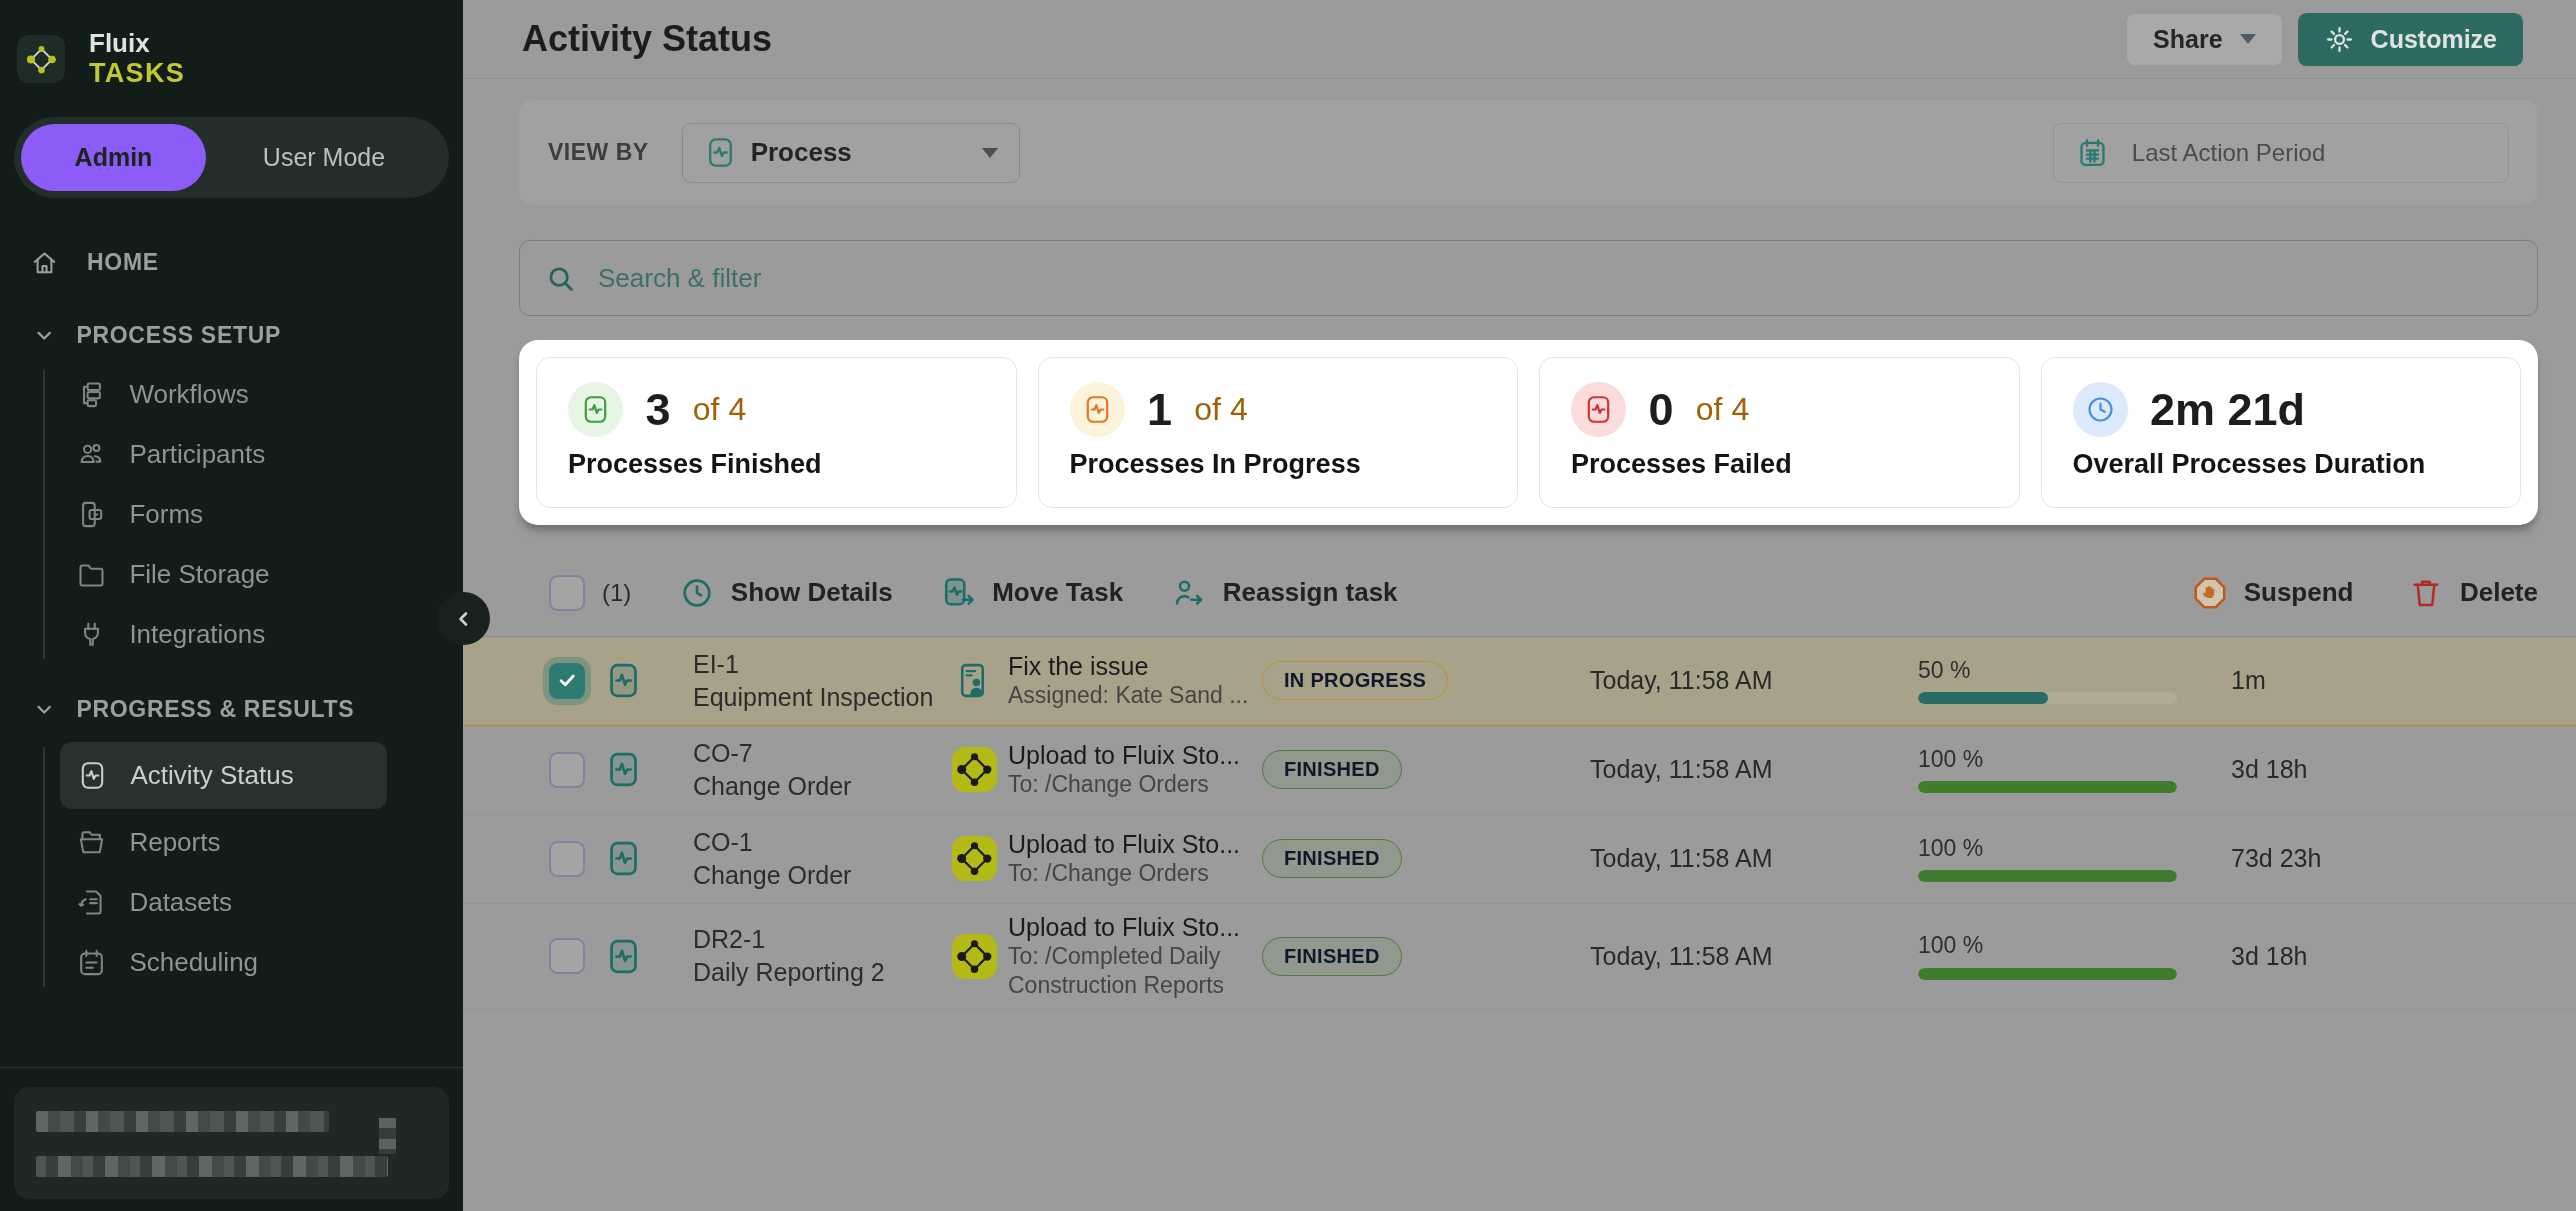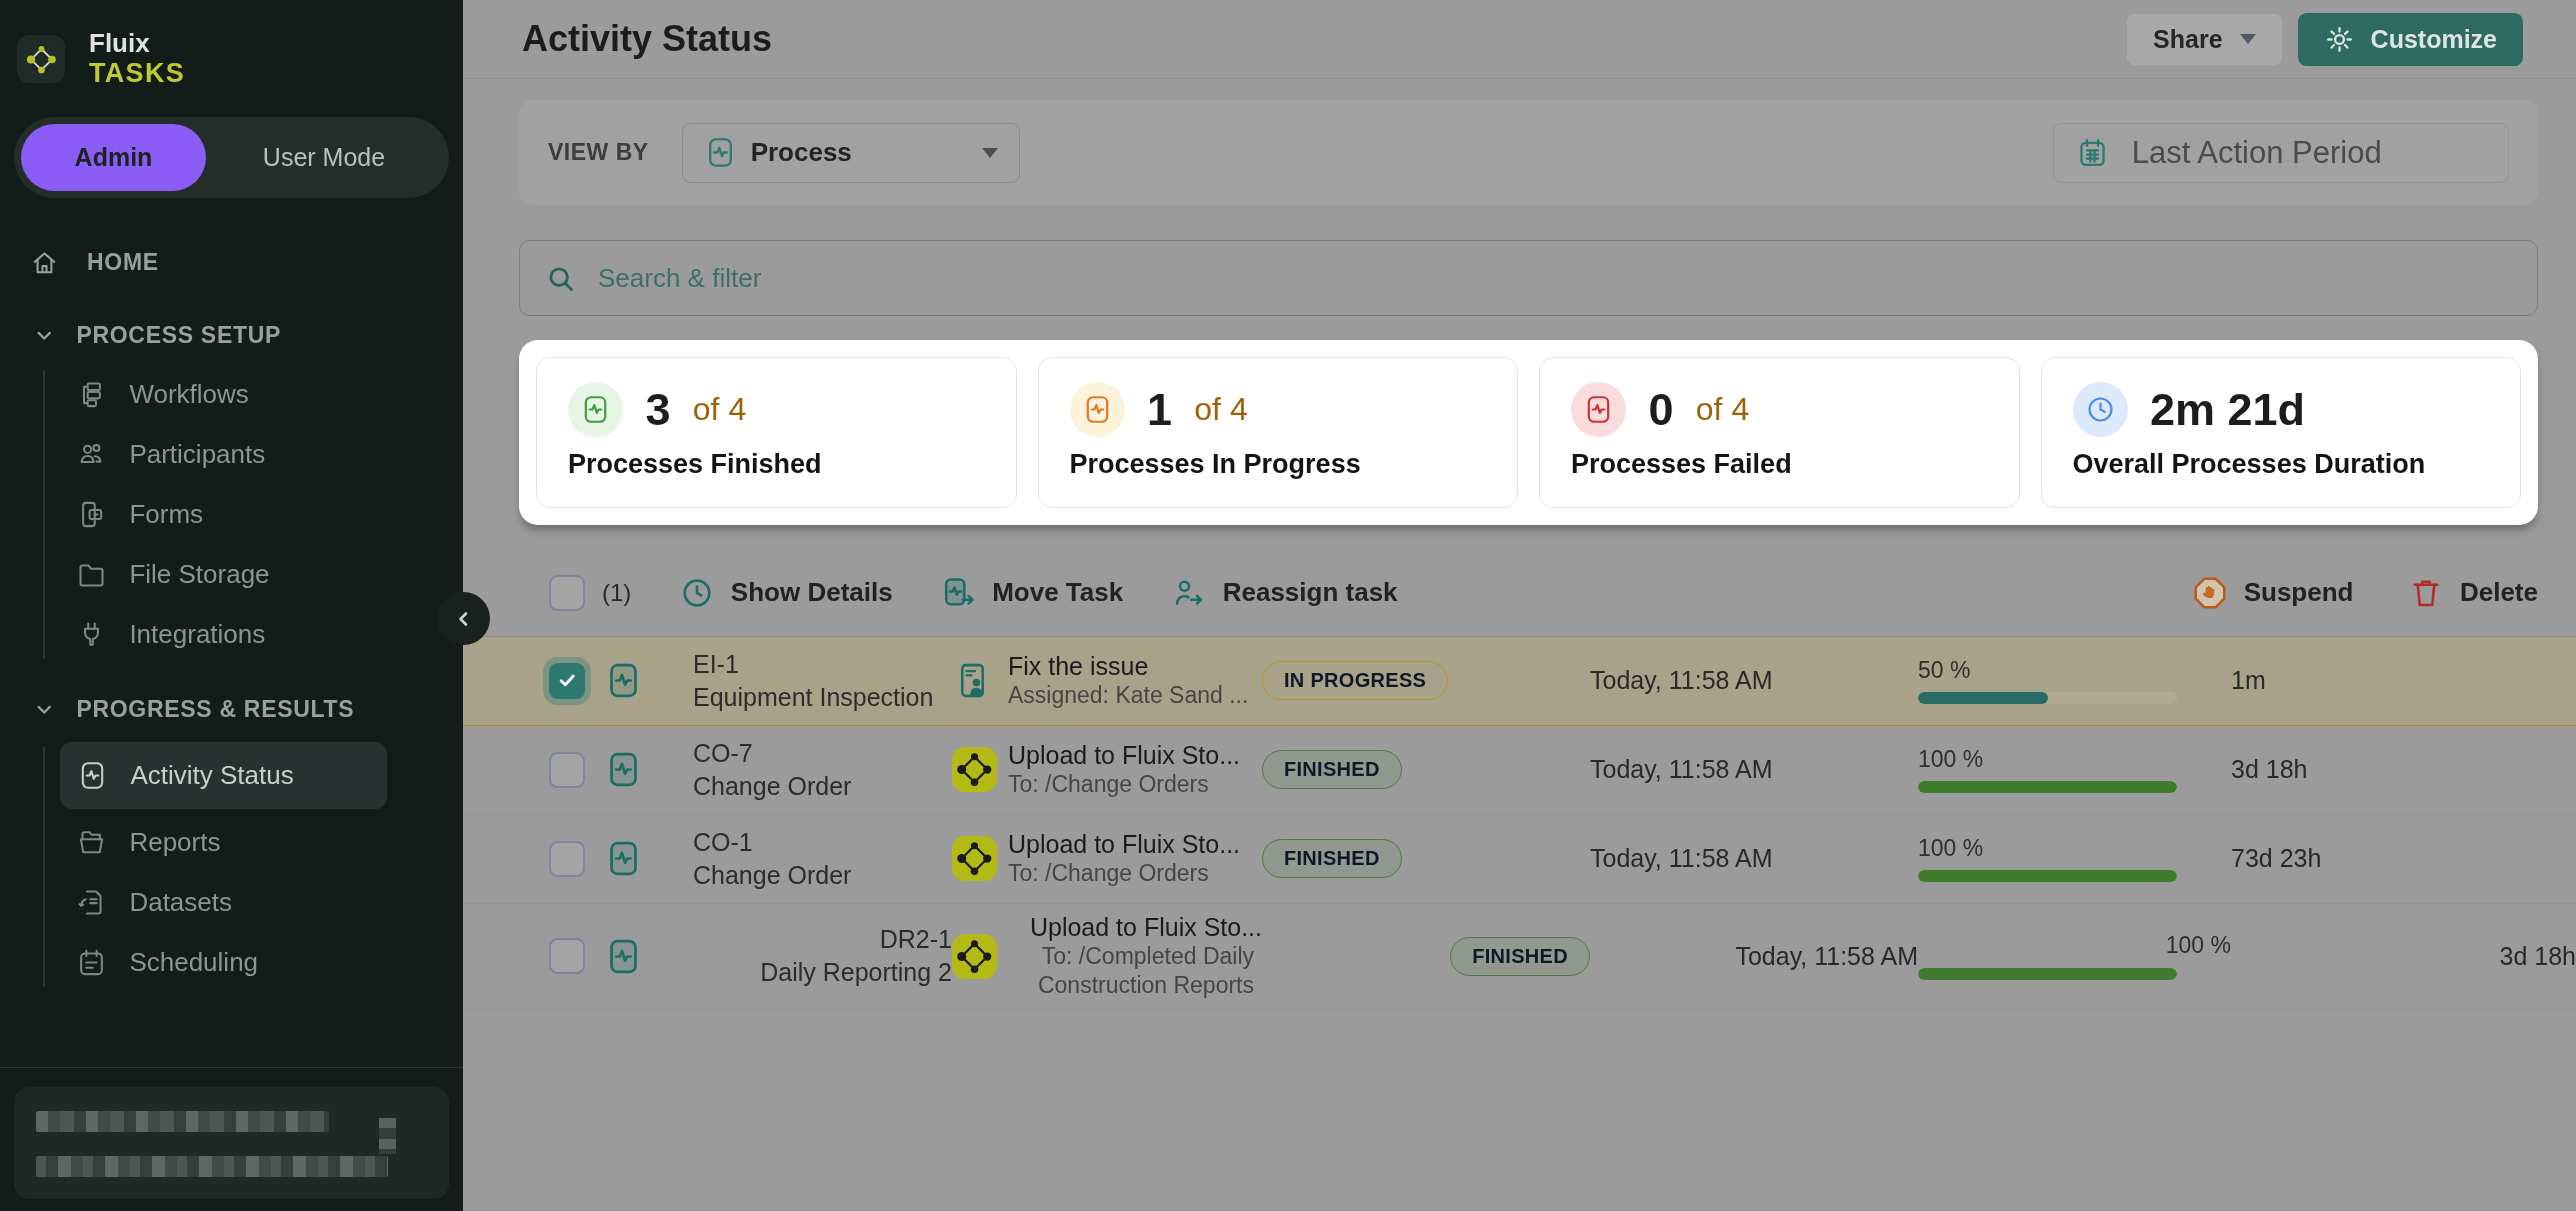--- a/index.html
+++ b/index.html
@@ -39,21 +39,21 @@
   .page-title { flex:1; font-size:36px; font-weight:700; color:#1c1c1e; }
   .btn-share { height:53px; padding:0 26px; background:#a9a9a9; border:0.9px solid #9c9c9c; border-radius:8.6px; font-size:25px; font-weight:600; color:#262626; display:flex; align-items:center; gap:17px; cursor:pointer; }
   .caret { width:0; height:0; border-left:8.6px solid transparent; border-right:8.6px solid transparent; border-top:10.4px solid #515b68; }
   .btn-customize { height:53px; padding:0 26px; margin-left:15.5px; background:#2d6a61; border:none; border-radius:8.6px; color:#dfe4e1; font-size:25px; font-weight:600; display:flex; align-items:center; gap:15.5px; cursor:pointer; }
 
   .filter-panel { margin:21px 38px 0 56px; height:105px; background:#a1a1a1; border-radius:14px; display:flex; align-items:center; padding:0 29px; }
   .viewby-label { font-size:23px; font-weight:700; color:#3d3d3d; letter-spacing:0.5px; margin-right:33px; }
   .dropdown { width:338px; height:60px; border:1.7px solid #8a8a8a; border-radius:8.6px; display:flex; align-items:center; gap:14px; padding:0 21px; cursor:pointer; }
   .dropdown-value { flex:1; font-size:26px; font-weight:600; color:#242424; }
   .dropdown .caret { border-top-color:#4e4e4e; }
-  .period-input { width:456px; height:60px; border:1.7px solid #929292; border-radius:8.6px; display:flex; align-items:center; gap:22.4px; padding:0 22.4px; margin-left:auto; color:#4b4b4b; font-size:31px; cursor:pointer; }
+  .period-input { width:456px; height:60px; border:1.7px solid #929292; border-radius:8.6px; display:flex; align-items:center; gap:22.4px; padding:0 22.4px; margin-left:auto; color:#4b4b4b; font-size:24px; cursor:pointer; }
 
   .searchbar { margin:35px 38px 0 56px; height:76px; border:1.7px solid #7d7d7d; border-radius:10.4px; display:flex; align-items:center; gap:21px; padding:0 24px; }
   .search-input { flex:1; border:none; background:transparent; outline:none; font-size:26px; color:#2e5f5a; font-family:inherit; }
   .search-input::placeholder { color:#3c6f6a; opacity:1; }
 
   .stats-strip { margin:24px 38px 0 56px; background:#ffffff; border-radius:19px; padding:17px; display:flex; gap:21px; height:185px; box-shadow:0 7px 8.6px -2.6px rgba(0,0,0,.3); }
   .stat-card { flex:1; border:1.7px solid #e4e4e4; border-radius:14px; background:#fff; padding:24px 0 0 31px; }
   .stat-top { display:flex; align-items:center; gap:22.4px; }
   .stat-icon { width:55px; height:55px; border-radius:50%; display:flex; align-items:center; justify-content:center; flex-shrink:0; }
   .stat-icon.green { background:#e7f5e4; color:#3f9e3f; }
@@ -70,21 +70,21 @@
   .tb-count { margin-left:17px; font-size:24px; color:#2a2a2a; }
   .tb-action { margin-left:48px; display:flex; align-items:center; gap:15.5px; font-size:26px; font-weight:600; color:#222; cursor:pointer; }
   .tb-action .ticon { color:#1d6d66; }
   .tb-right { margin-left:auto; display:flex; align-items:center; gap:55px; }
   .tb-action.suspend .ticon { color:#c05a17; }
   .tb-action.delete .ticon { color:#b22a26; }
 
   .table { margin-top:15.5px; border-top:0.9px solid #8d8d8d; }
   .trow { display:grid; grid-template-columns:54px 56px 293px 56px 254px 328px 328px 313px 1fr; align-items:center; min-height:89px; padding-left:86px; border-bottom:0.9px solid #949494; }
   .trow.selected { background:#a9a28a; border-bottom:1.7px solid #b28c25; }
-  .trow.tall { min-height:106px;text-align:right; }
+  .trow.tall { min-height:106px; }
   .proc-icon { color:#1d6d66; }
   .cell-id div { font-size:25px; color:#2c2c2c; line-height:33px;margin-left:34px; }
   .task-title { font-size:25px; font-weight:400; color:#1b1b1b; white-space:nowrap; }
   .task-sub { font-size:23px; color:#454545; line-height:29px; max-width:246px; }
   .badge { display:inline-block; padding:7px 21px; border-radius:862px; font-size:20px; font-weight:700; letter-spacing:0.3px; color:#0f172a; }
   .badge.inprogress { border:1.7px solid #b8912c; }
   .badge.finished { border:1.7px solid #4e7c40; background:rgba(110,140,90,.22); }
   .cell-date, .cell-duration { font-size:25px; color:#292929; }
   .pct { font-size:23px; color:#2e2e2e; margin-bottom:8.6px; }
   .bar { width:259px; height:12px; border-radius:6px; background:#a8a8a8; overflow:hidden; }

